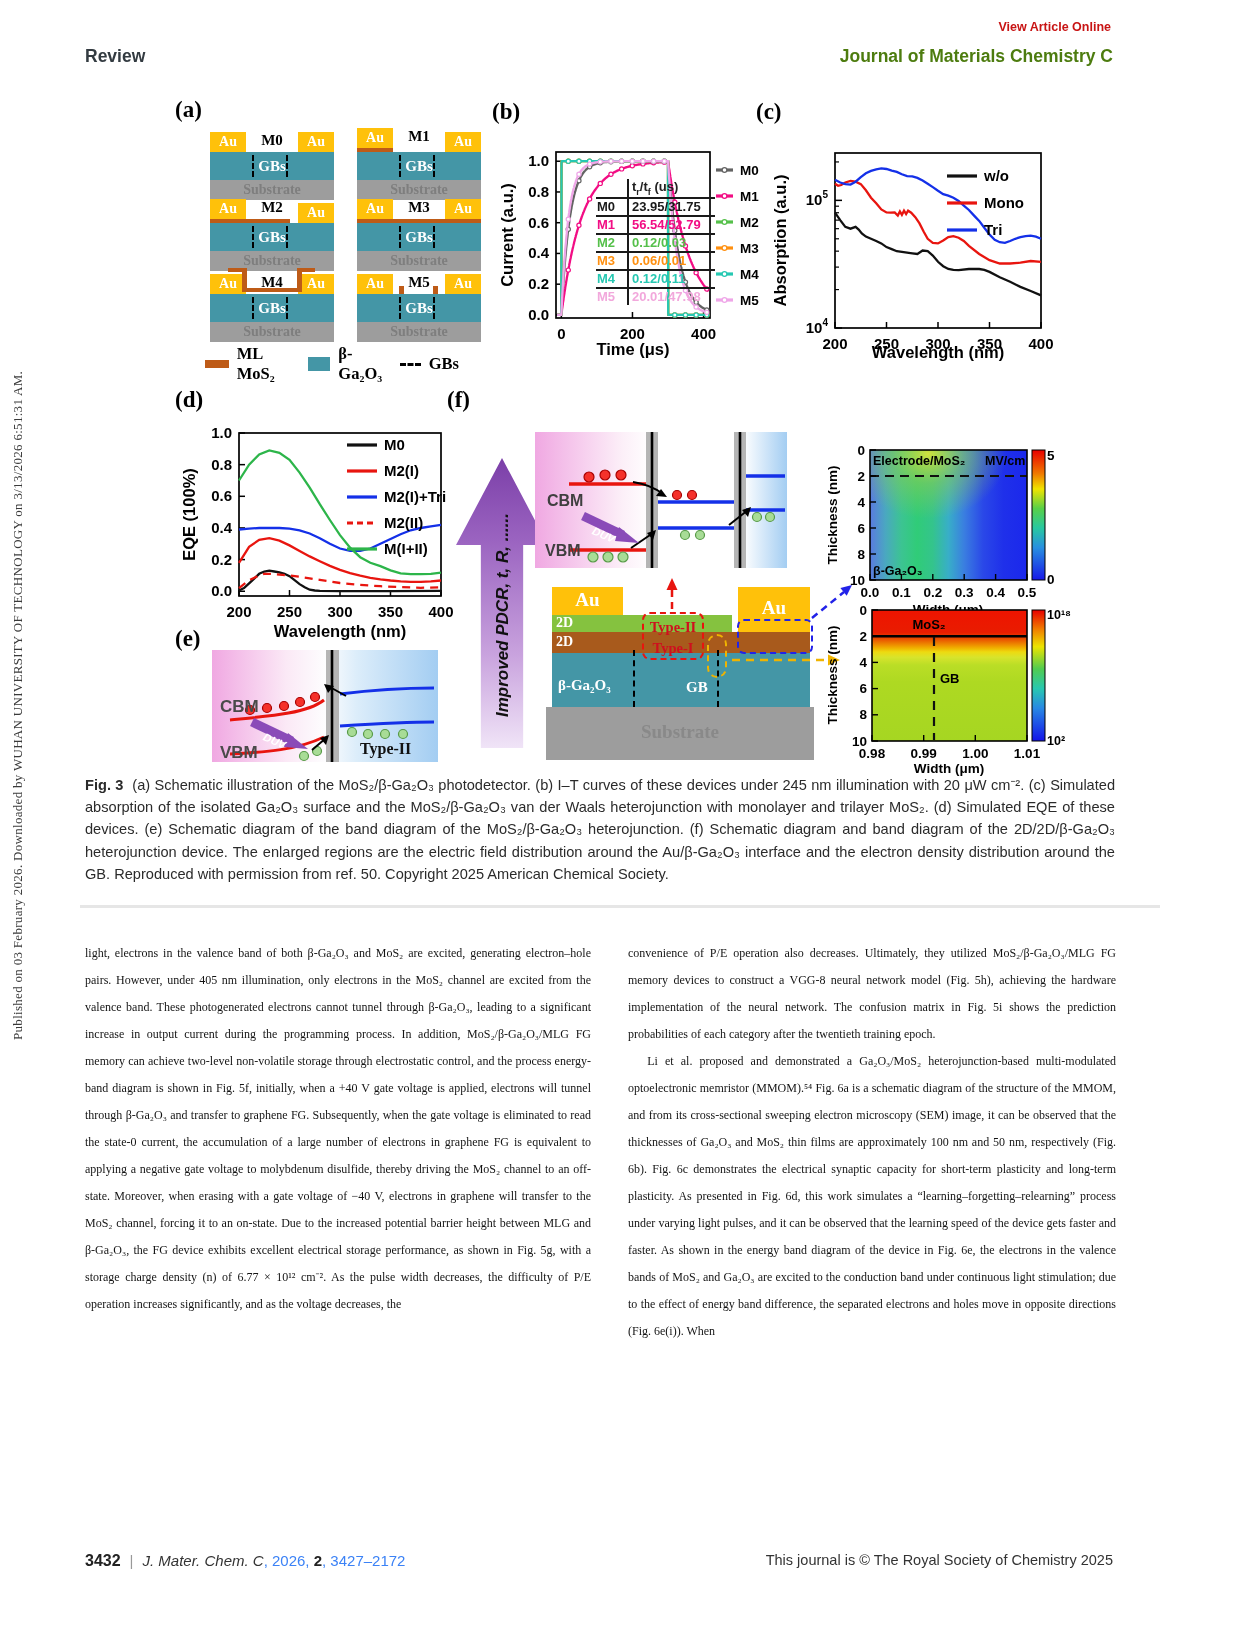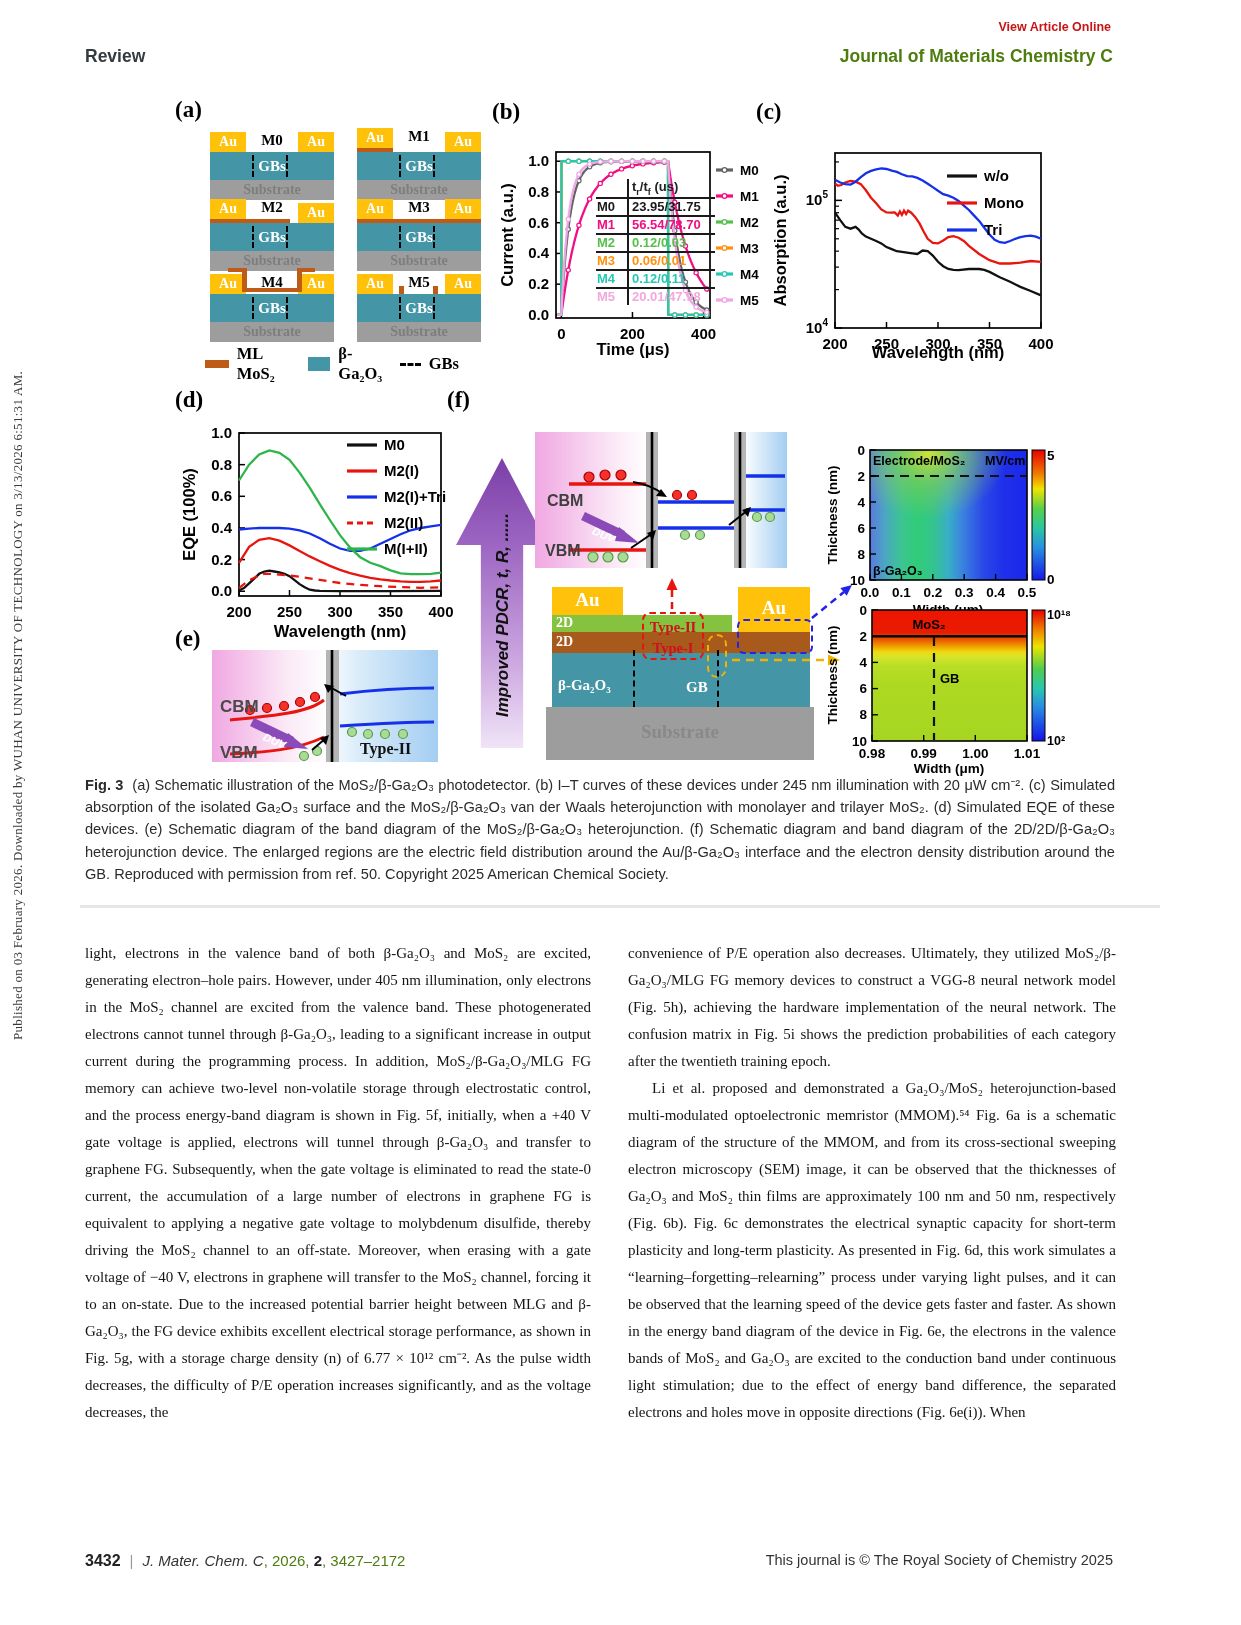--- a/index.html
+++ b/index.html
@@ -11,31 +11,31 @@
   
   .view-online{position:absolute;top:20px;right:130px;color:#c81414;font-size:12.5px;font-weight:600}
   .hdr-left{position:absolute;left:85px;top:46px;font-size:17.5px;font-weight:bold;color:#333b41}
   .hdr-right{position:absolute;top:46px;right:128px;font-size:17.5px;font-weight:bold;color:#4d7c0f}
   .sidebar-rot{position:absolute;left:10px;top:140px;height:900px;writing-mode:vertical-rl;
         transform:rotate(180deg);font-family:"Liberation Serif",serif;font-size:13px;color:#3a3a3a;letter-spacing:.3px;white-space:nowrap}
   .divider{position:absolute;left:80px;top:905px;width:1080px;height:3px;background:#e6e6e6}
   .caption{position:absolute;left:85px;top:774px;width:1030px;font-size:14.6px;line-height:1.52;
         color:#2b2b2b;text-align:justify;z-index:5}
   .caption b{font-weight:bold}
-  .bodycol{position:absolute;font-family:"Liberation Serif",serif;font-size:15px;line-height:27px;
+  .bodycol{position:absolute;font-family:"Liberation Serif",serif;font-size:12px;line-height:27px;
         text-align:justify;color:#141414}
   .colL{left:85px;top:940px;width:506px}
   .colR{left:628px;top:940px;width:488px}
   .colR p.indent{text-indent:1.6em}
   .footer-left{position:absolute;left:85px;top:1552px;font-size:15px;color:#222}
   .footer-left .pg{font-weight:bold;font-size:16px}
   .footer-left .sep{color:#999;margin:0 9px}
   .footer-left .ref{font-style:italic;color:#333}
   .footer-left .vol{font-weight:bold;font-style:normal}
-  .footer-left .pp{font-style:normal;color:#4d7c0f}
+  .footer-left .pp{font-style:normal;color:#3b82f6}
   .footer-right{position:absolute;top:1552px;right:128px;font-size:14.5px;color:#333}
   
   .dev{position:absolute;width:124px;height:74px}
   .au{position:absolute;width:36px;height:20px;background:#FFC10A;color:#fff;
       font-family:"Liberation Serif",serif;font-weight:bold;font-size:14px;text-align:center;line-height:20px}
   .dlab{position:absolute;left:36px;width:52px;height:18px;text-align:center;
       font-family:"Liberation Serif",serif;font-weight:bold;font-size:15px;color:#000}
   .dteal{position:absolute;left:0;top:26px;width:124px;height:28px;background:#4496A6;text-align:center}
   .dteal .gbs{color:#fff;font-family:"Liberation Serif",serif;font-weight:bold;font-size:15px;line-height:28px}
   .gbline{position:absolute;top:3px;height:22px;width:0;border-left:2px dashed #000}
@@ -293,21 +293,21 @@
       <div class="btr hdr">
         <div class="btl"></div>
         <div class="btv">t<sub>r</sub>/t<sub>f</sub> (us)</div>
       </div>
       <div class="btr" style="color: rgb(26, 26, 26);">
         <div class="btl">M0</div>
         <div class="btv">23.95/31.75</div>
       </div>
       <div class="btr" style="color: rgb(242, 13, 132);">
         <div class="btl">M1</div>
-        <div class="btv">56.54/78.70</div>
+        <div class="btv">56.54/52.79</div>
       </div>
       <div class="btr" style="color: rgb(85, 192, 74);">
         <div class="btl">M2</div>
         <div class="btv">0.12/0.03</div>
       </div>
       <div class="btr" style="color: rgb(255, 144, 16);">
         <div class="btl">M3</div>
         <div class="btv">0.06/0.01</div>
       </div>
       <div class="btr" style="color: rgb(38, 200, 178);">

